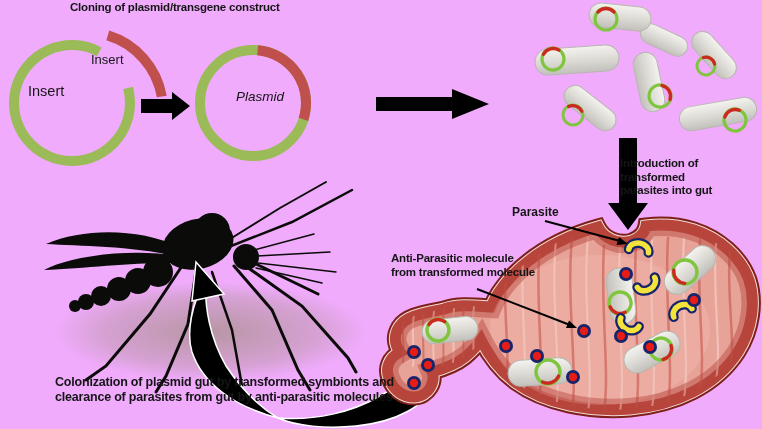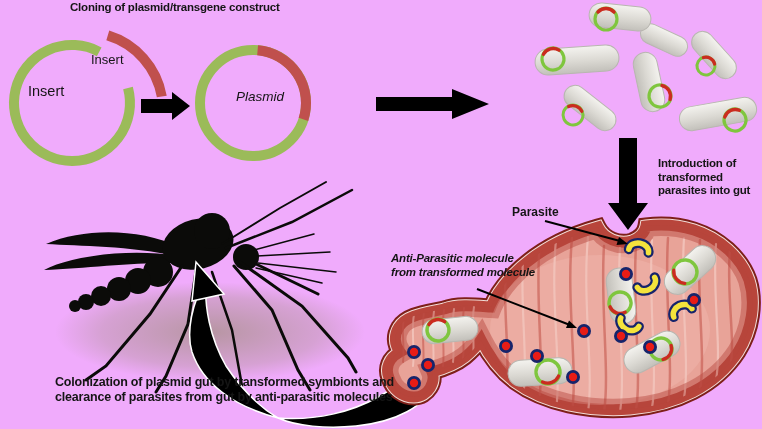--- a/index.html
+++ b/index.html
@@ -6,23 +6,23 @@
   #fig{position:relative;width:762px;height:429px;background:#f0abfc;overflow:hidden;
        font-family:"Liberation Sans","DejaVu Sans",sans-serif;color:#111;}
   #art{position:absolute;left:0;top:0;}
   .lbl{position:absolute;white-space:nowrap;color:#151515;}
   .bold{font-weight:bold;}
   .t-title{left:70px;top:1px;font-size:11.5px;letter-spacing:-.2px;}
   .t-vector{left:28px;top:83px;font-size:14.5px;}
   .t-insert{left:91px;top:52px;font-size:13px;}
   .t-plasmid{left:236px;top:89px;font-size:13.5px;font-style:italic;}
   .t-transf{left:345px;top:62px;font-size:11.5px;letter-spacing:-.2px;}
-  .t-intro{left:658px;top:157px;font-size:11.5px;line-height:1.18;letter-spacing:-.2px;}
+  .t-intro{left:620px;top:157px;font-size:11.5px;line-height:1.18;letter-spacing:-.2px;}
   .t-parasite{left:492px;top:205px;font-size:12px;padding-left:20px;}
-  .t-anti{left:391px;top:251px;font-size:11.5px;line-height:1.22;letter-spacing:-.2px;font-style:italic;}
+  .t-anti{left:391px;top:251px;font-size:11.5px;line-height:1.22;letter-spacing:-.2px;}
   .t-colon{left:55px;top:375px;font-size:12.5px;line-height:1.22;letter-spacing:-.2px;}
 </style>
 </head>
 <body>
 
 <div id="fig">
 
 <svg id="art" width="762" height="429" viewBox="0 0 762 429">
   <defs>
     <linearGradient id="bactGrad" x1="0" y1="0" x2="0" y2="1">

